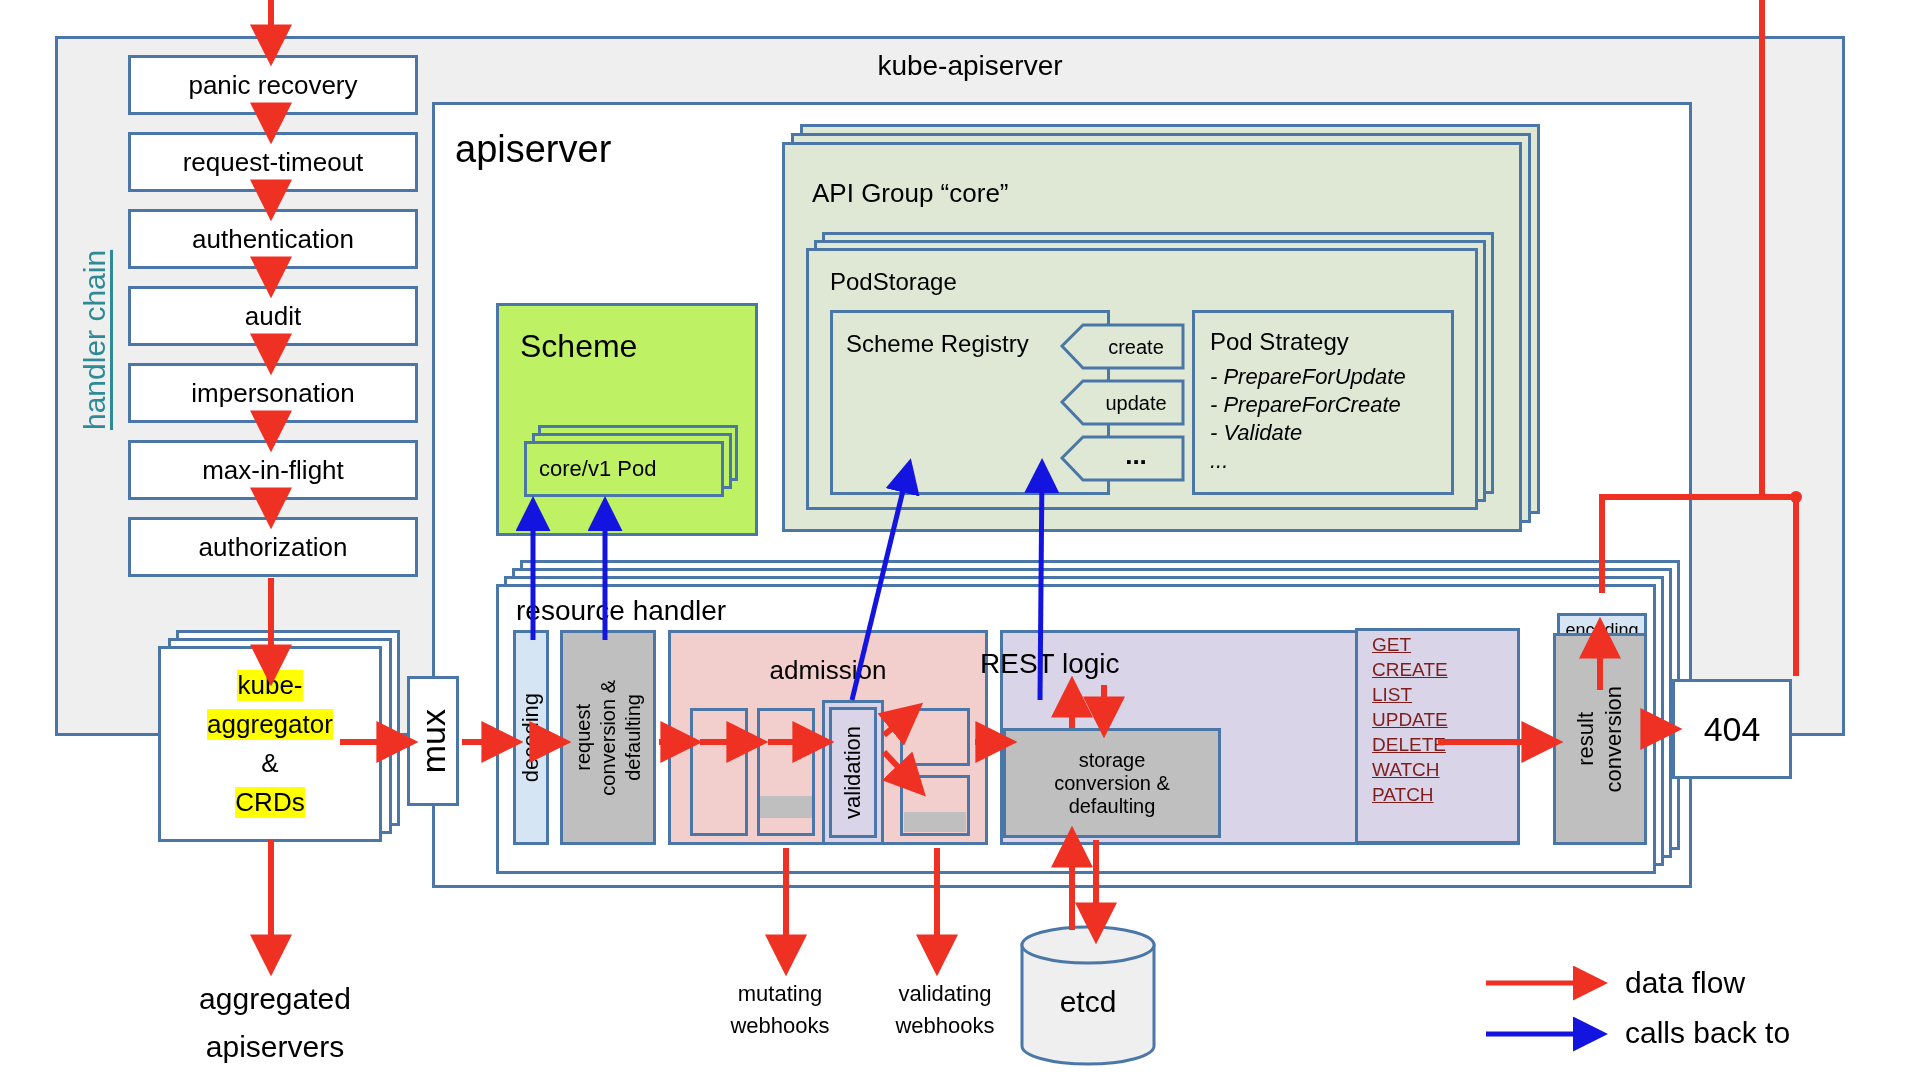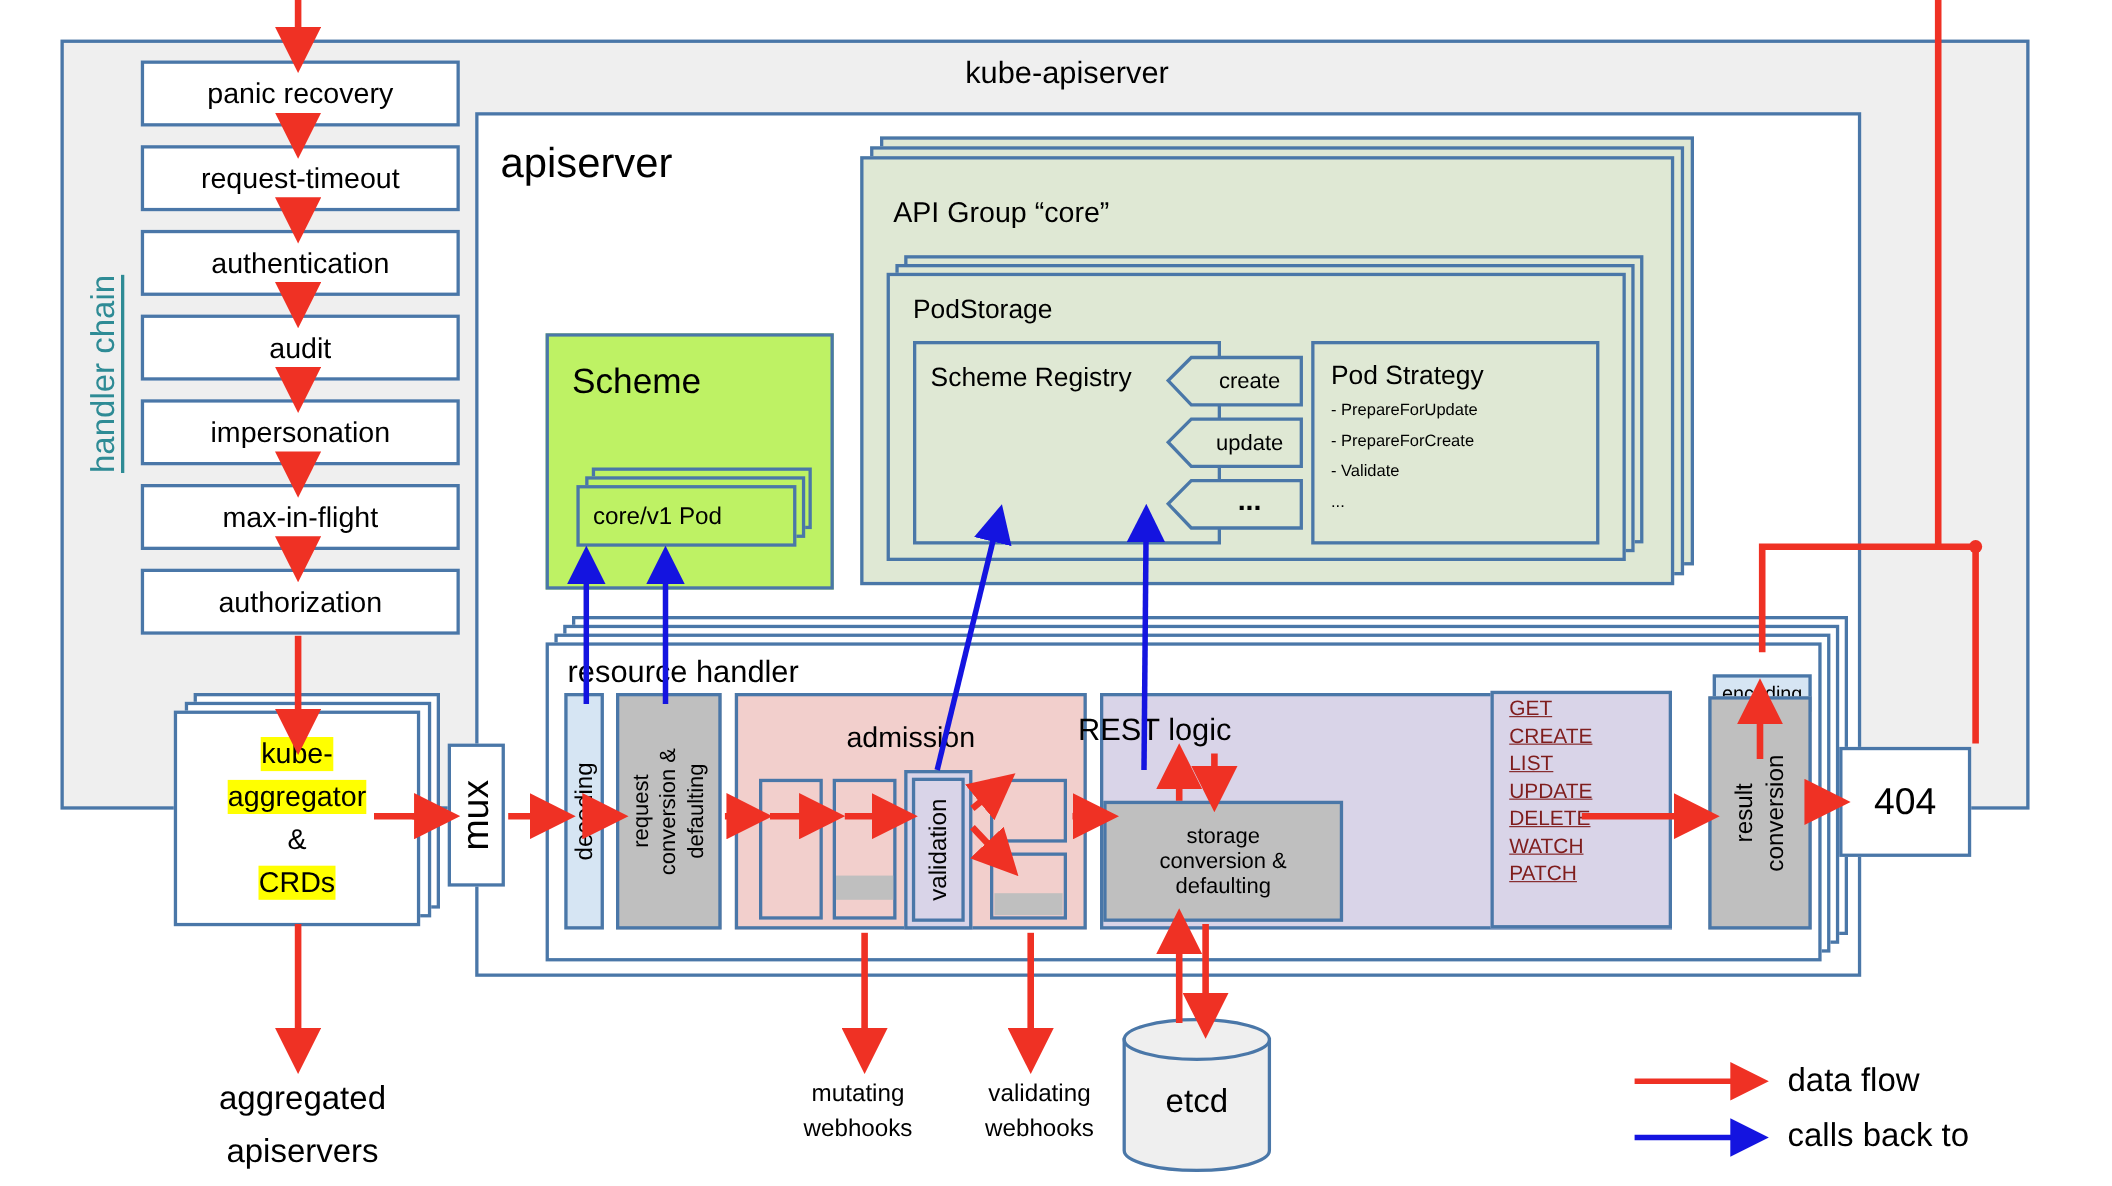--- a/index.html
+++ b/index.html
@@ -14,21 +14,21 @@
       display:flex;align-items:center;justify-content:center;text-align:center;}
   .green{background:#dfe8d4;}
   .cream{background:#bef264;}
   .pink{background:#f2cfcc;}
   .lav{background:#d9d4e8;}
   .grey{background:#bfbfbf;}
   .lblue{background:#d6e5f3;}
   .lgrey{background:#efefef;}
 
   .vert{writing-mode:vertical-rl;transform:rotate(180deg);}
-  .t17{font-size:15px;} .t18{font-size:18px;}
+  .t17{font-size:22px;font-style:italic;} .t18{font-size:18px;}
   .t20{font-size:20px;} .t22{font-size:22px;}
   .t24{font-size:24px;} .t26{font-size:26px;} .t28{font-size:28px;}
   .t30{font-size:30px;} .t34{font-size:34px;} .t38{font-size:38px;}
 
   .hl{background:#ffff00;}
   .teal{color:#2e8b95;}
   .verb{color:#7f1d1d;text-decoration:underline;font-size:19px;line-height:25px;}
 
   svg.ov{position:absolute;left:0;top:0;width:1920px;height:1078px;pointer-events:none;}
   .lbl{position:absolute;box-sizing:border-box;}

